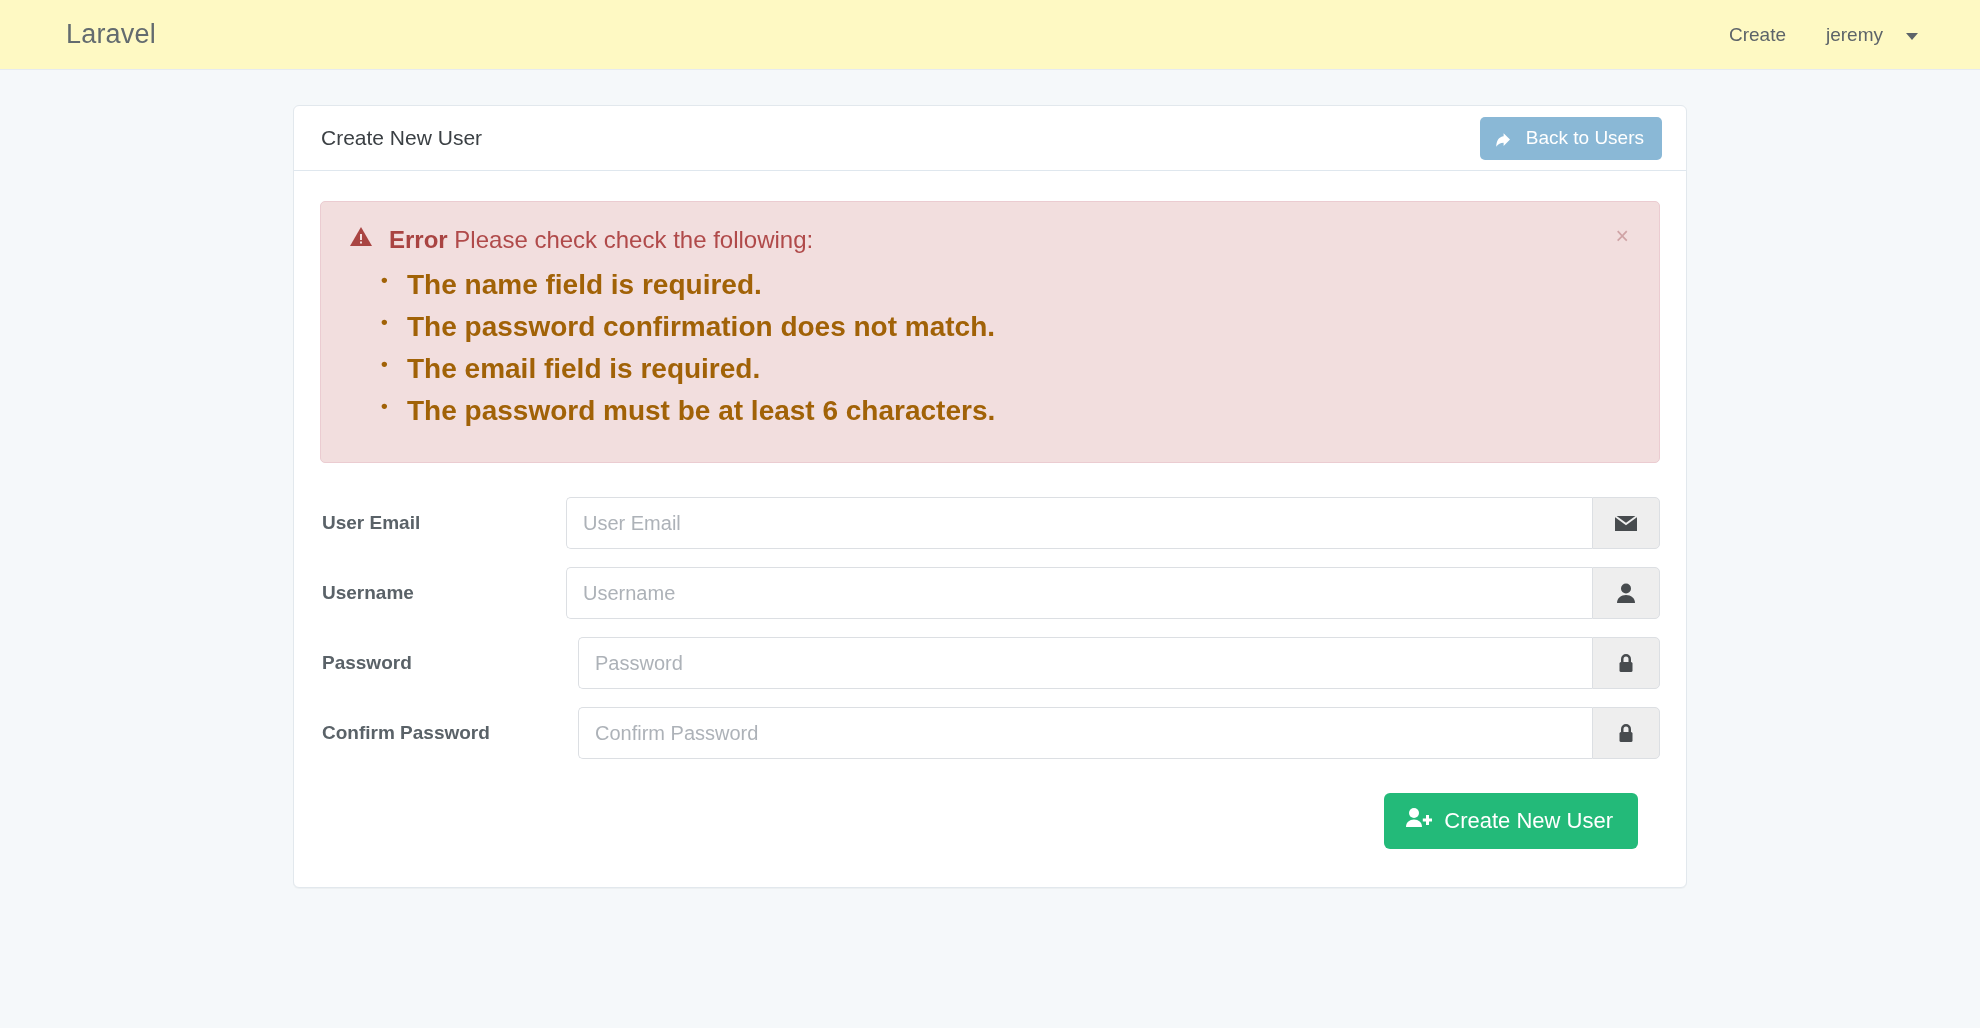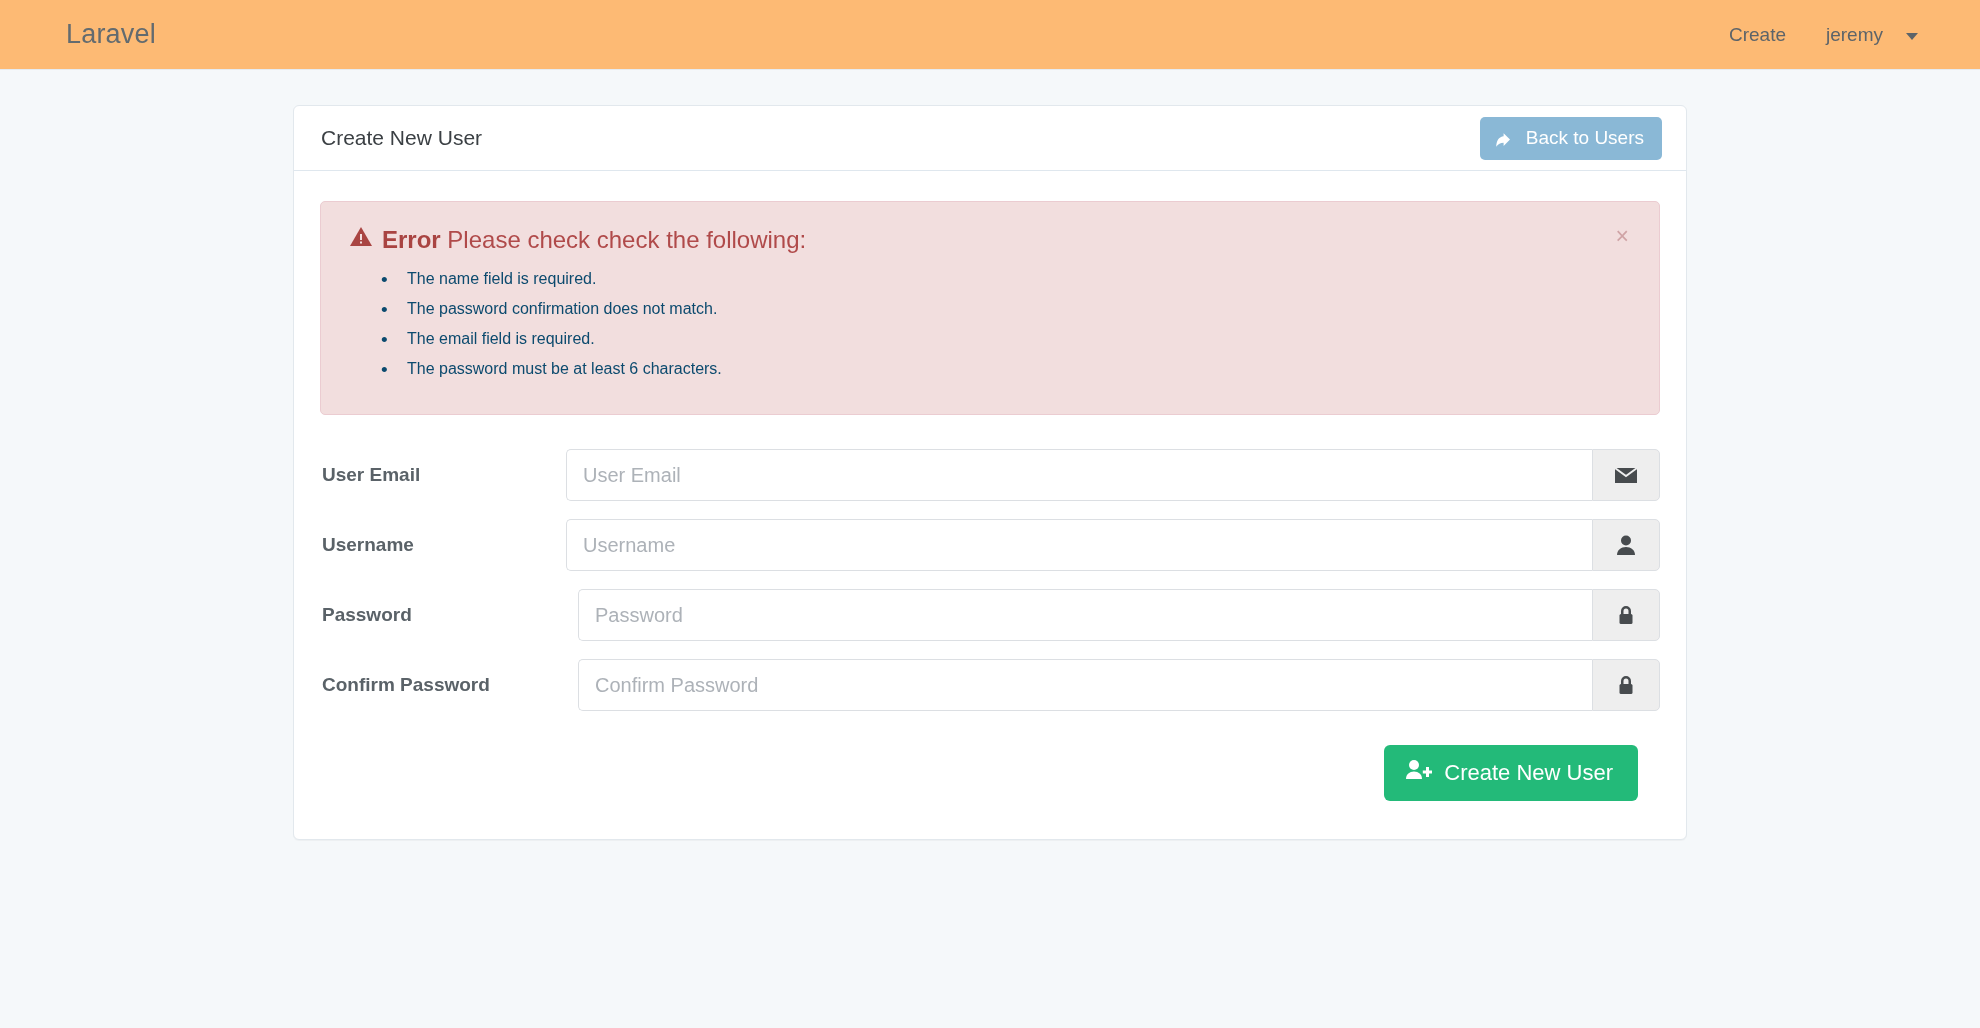--- a/index.html
+++ b/index.html
@@ -7,21 +7,21 @@
     margin: 0; padding: 0;
     width: 1980px; height: 1028px;
     background: #f5f8fa;
     font-family: "Liberation Sans", sans-serif;
     -webkit-font-smoothing: antialiased;
   }
 
   
   .navbar {
     height: 70px;
-    background: #fdba74;
+    background: #fef9c3;
     border-bottom: 1px solid #e6ebf0;
     display: flex;
     align-items: center;
     justify-content: space-between;
     padding: 0 62px 0 66px;
   }
   .brand {
     font-size: 27px;
     color: #636b6f;
     letter-spacing: .2px;
@@ -103,21 +103,21 @@
     position: relative;
     background: #f2dede;
     border: 1px solid #ebccd1;
     border-radius: 5px;
     padding: 24px 28px 30px 28px;
     margin-bottom: 34px;
   }
   .alert-head {
     display: flex;
     align-items: flex-start;
-    gap: 9px;
+    gap: 16px;
     font-size: 24px;
     color: #b04a4a;
     margin-bottom: 10px;
   }
   .alert-strong { font-weight: bold; color: #a94442; }
   .alert-msg { font-weight: normal; }
   .alert-close {
     position: absolute;
     top: 22px; right: 24px;
     font-size: 23px;
@@ -128,24 +128,25 @@
     cursor: pointer;
     font-family: inherit;
   }
   .alert ul {
     margin: 0;
     padding-left: 58px;
     list-style: none;
   }
   .alert li {
     position: relative;
-    font-size: 16px;
-    color: #0c4a6e;
+    font-size: 28px;
+    color: #a16207;
     line-height: 1.0;
     padding: 7px 0;
+    font-weight: bold;
   }
   .alert li::before {
     content: "•";
     position: absolute;
     left: -26px;
     top: 6px;
     font-size: 19px;
   }
 
   

